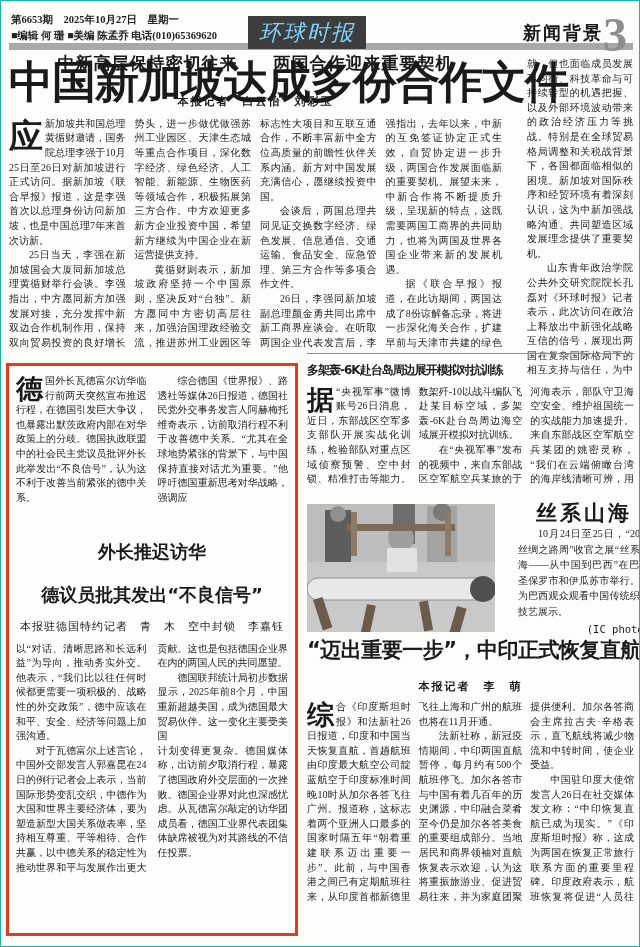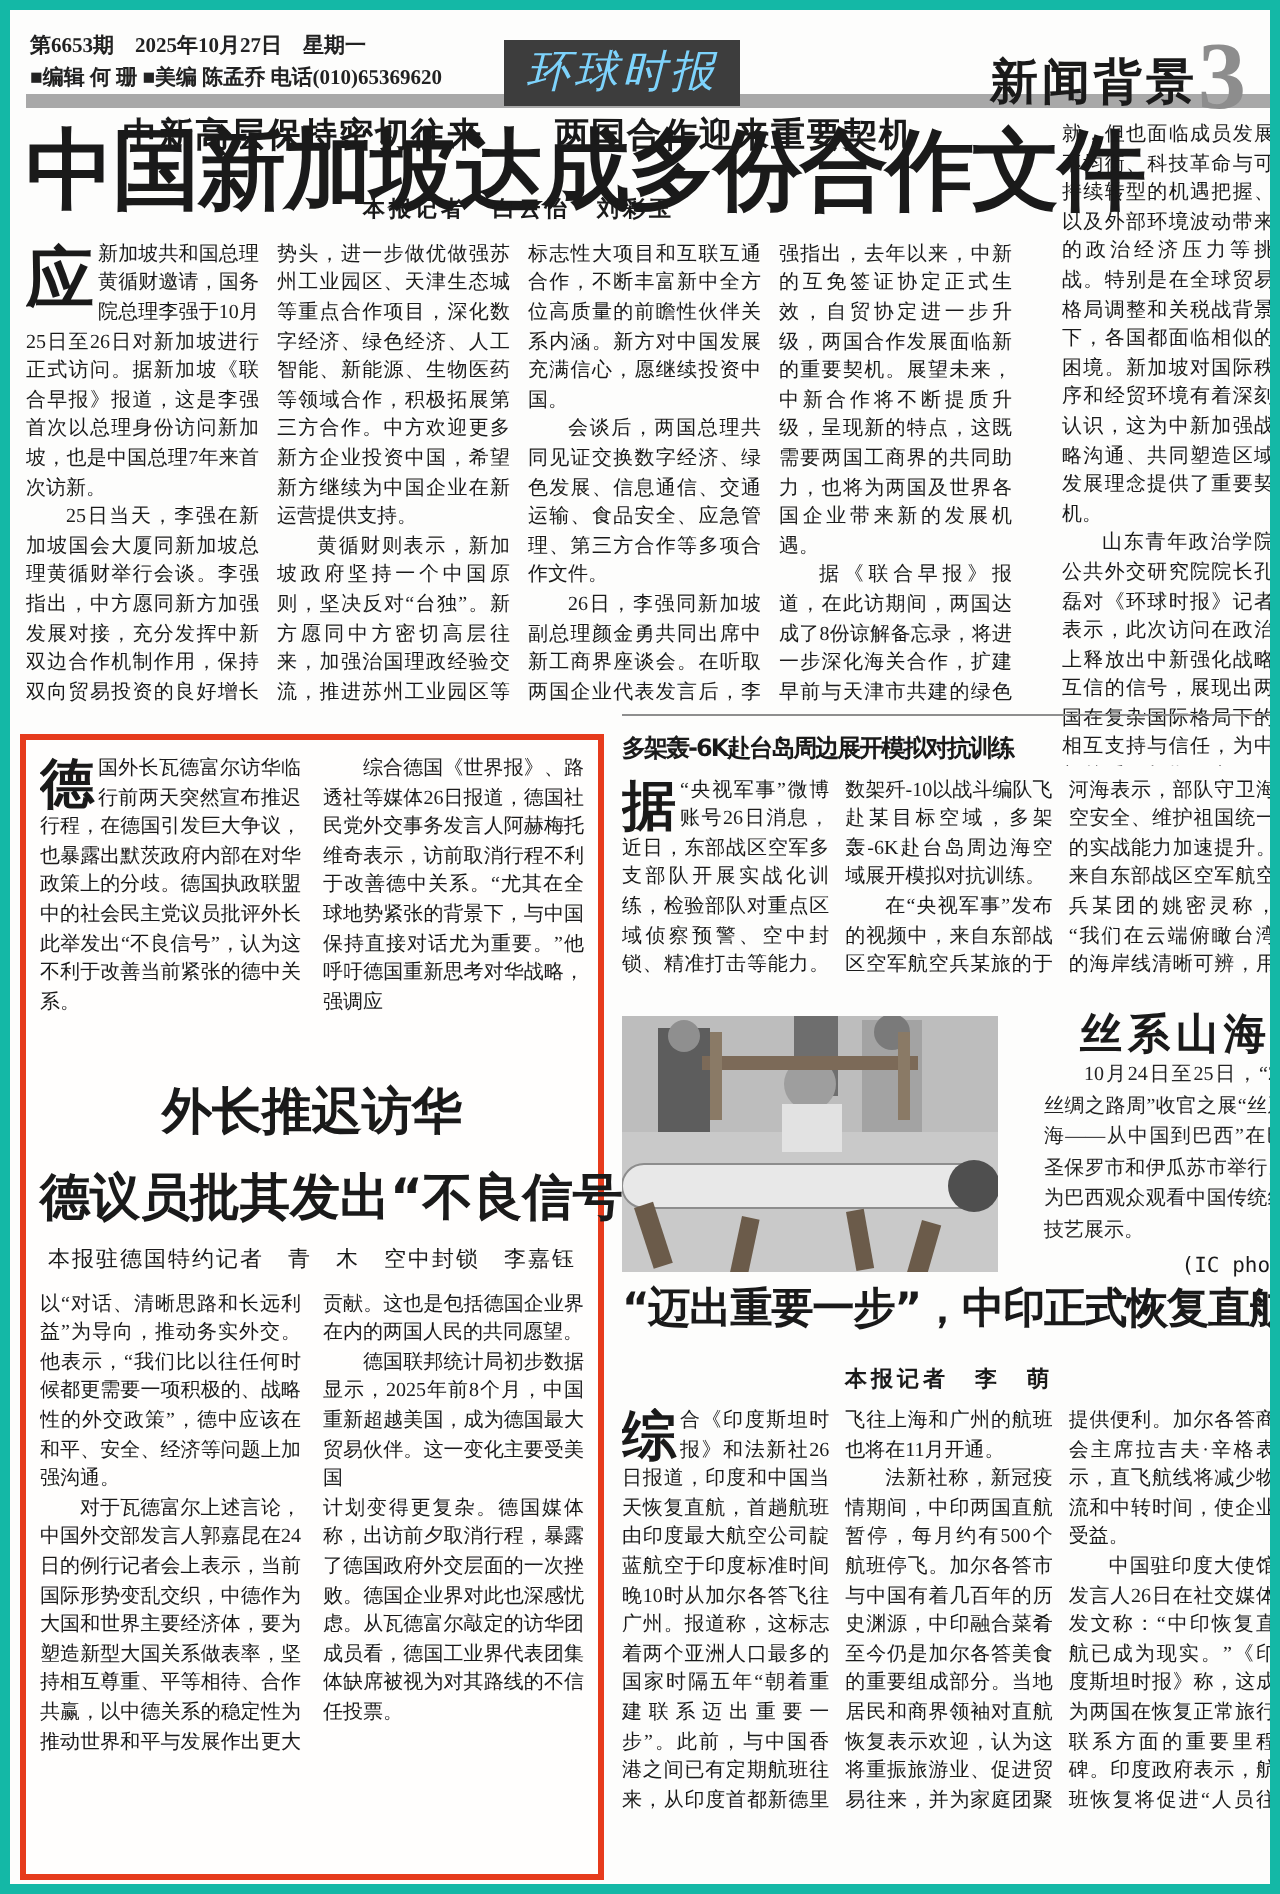--- a/index.html
+++ b/index.html
@@ -1,33 +1,33 @@
 <!DOCTYPE html>
 <html lang="zh"><head>
 <meta charset="utf-8">
 <style>
   * { margin:0; padding:0; box-sizing:border-box; }
   html,body { background:#e9e9e9; }
   .page {
     position:relative; width:640px; height:947px; margin:0 auto;
-    background:#fdfdfc; border:5px solid #14b8a6;
+    background:#fdfdfc; border:1px solid #14b8a6;
     font-family:"Liberation Serif","DejaVu Serif",serif; color:#1a1a1a;
     overflow:hidden;
   }
   
   .hdr { position:absolute; top:11px; left:10px; width:230px; font-size:10.5px; line-height:16px; font-weight:bold; color:#222; white-space:nowrap; }
   .graybar { position:absolute; top:42px; left:8px; width:624px; height:7px; background:#a8a8a8; }
   .masthead {
     position:absolute; top:15px; left:247px; width:118px; height:33px;
     background:#3d3d3d; color:#7dd3fc; text-align:center; line-height:33px;
     font-size:22px; font-weight:normal; font-style:italic; letter-spacing:2px;
     font-family:"DejaVu Serif","Liberation Serif",serif; z-index:2;
   }
   .badge { position:absolute; top:12px; right:12px; display:flex; align-items:flex-start; z-index:2; }
-  .badge .sec { font-size:24px; font-weight:bold; letter-spacing:2px; margin-top:8px; font-family:"Liberation Serif",serif;margin-left:12px; }
+  .badge .sec { font-size:18px; font-weight:bold; letter-spacing:2px; margin-top:8px; font-family:"Liberation Serif",serif;margin-left:12px; }
   .badge .num { font-size:48px; font-weight:bold; color:#8d8d8d; line-height:44px; font-family:"Liberation Serif",serif; }
   
   .art p { text-indent:2em; text-align:justify; }
   .art p.cont { text-indent:0; }
   .body-sm { font-size:10px; line-height:14.6px; }
   .dc { float:left; font-weight:bold; font-family:"DejaVu Sans",sans-serif; line-height:1; padding-right:2px; }
   .dc.big { font-size:34px; padding-top:2px; }
   .dc.mid { font-size:27px; padding-top:1px; }
   
   .main { position:absolute; top:56px; left:8px; width:624px; display:flex; gap:25px; }
@@ -37,21 +37,21 @@
              font-family:"DejaVu Sans","Liberation Sans",sans-serif; }
   .m-byline { text-align:center; font-size:11px; font-weight:bold; margin-top:5px; letter-spacing:2px; }
   .m-body { margin-top:8px; column-count:4; column-gap:9px; height:234px; overflow:hidden; }
   .m-col5 { width:122px; height:322px; overflow:hidden; }
   
   .redbox {
     position:absolute; top:362px; left:5px; width:292px; height:573px;
     border:3px solid #e63b1c; background:#fffefd; padding:8px 7px 6px;
   }
   .g-top { column-count:2; column-gap:11px; height:150px; overflow:hidden; }
-  .g-title { text-align:center; font-weight:900; font-size:25px; line-height:31px; margin-top:12px;
+  .g-title { text-align:center; font-weight:900; font-size:18px; line-height:31px; margin-top:12px;
              font-family:"DejaVu Sans","Liberation Sans",sans-serif; letter-spacing:0; white-space:nowrap; }
   .g-byline { text-align:center; font-size:11px; margin:9px 0 8px; letter-spacing:1px; white-space:nowrap; }
   .g-bottom { column-count:2; column-gap:11px; height:293px; overflow:hidden; }
   
   .br { position:absolute; top:352px; left:306px; width:327px; }
   .br-rule { border-top:1px solid #8e8e8e; margin-bottom:9px; }
   .h6k-title { font-size:12px; font-weight:900; letter-spacing:-1px; white-space:nowrap;
                font-family:"DejaVu Sans","Liberation Sans",sans-serif; }
   .h6k-body { margin-top:7px; column-count:3; column-gap:8px; height:112px; overflow:hidden; }
   .photo-row { display:flex; gap:23px; margin:7px 0 6px; }

